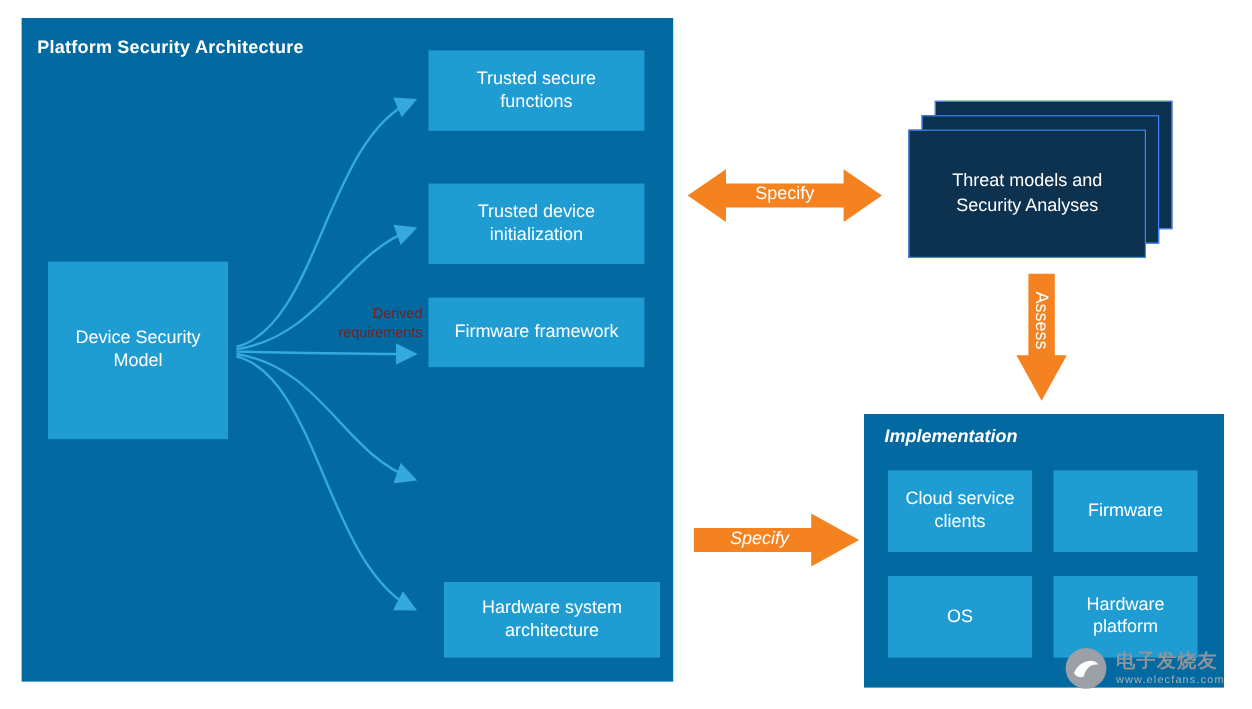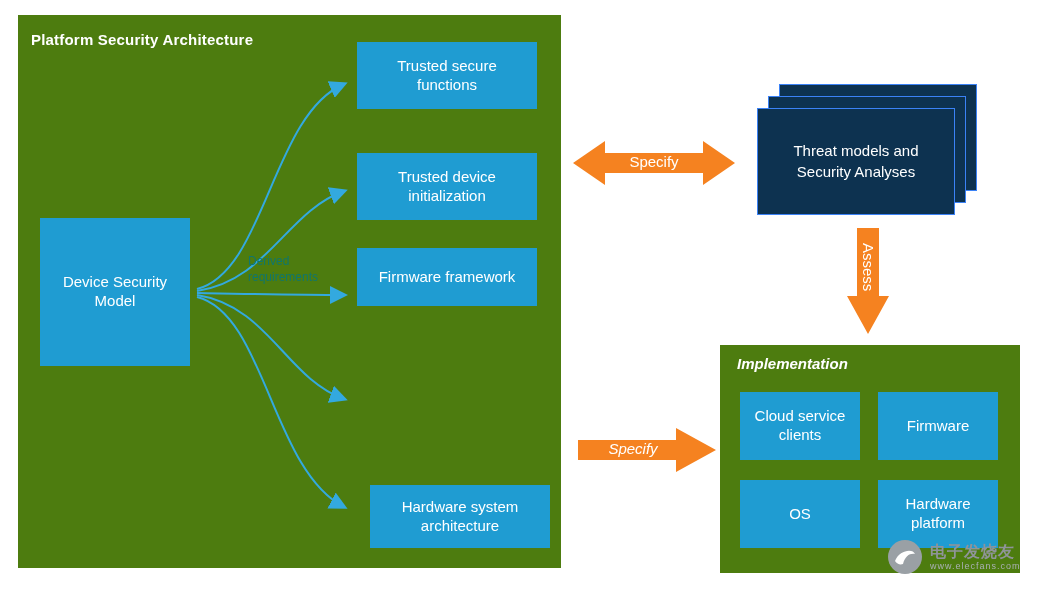--- a/index.html
+++ b/index.html
@@ -1,29 +1,29 @@
 <!DOCTYPE html>
 <html><head>
 <meta charset="utf-8">
 <style>
   * { margin:0; padding:0; box-sizing:border-box; }
   body { background:#ffffff; font-family:"Liberation Sans", sans-serif; }
   .stage { position:relative; width:1043px; height:591px; background:#ffffff; overflow:hidden; }
   .abs { position:absolute; }
 
-  .panel { background:#4d7c0f; }
+  .panel { background:#0369a1; }
   .panel-title { color:#ffffff; font-size:15px; font-weight:600; letter-spacing:.2px; }
 
   .bluebox {
     background:#1f9cd2; color:#ffffff; font-size:15px; line-height:1.25;
     display:flex; align-items:center; justify-content:center; text-align:center;
     padding:4px 10px;
   }
 
-  .derived { color:#0f766e; font-size:12px; line-height:1.3; text-align:left; }
+  .derived { color:#7f1d1d; font-size:12px; line-height:1.3; text-align:right; }
 
   .conn-svg { pointer-events:none; }
 
   .arrow-wrap { pointer-events:none; }
   .arrow-label {
     position:absolute; color:#ffffff; font-size:15px; text-align:center;
   }
   .assess-label {
     position:absolute; color:#ffffff; font-size:15px;
     writing-mode:vertical-rl; left:0; right:0; top:6px; height:66px;

